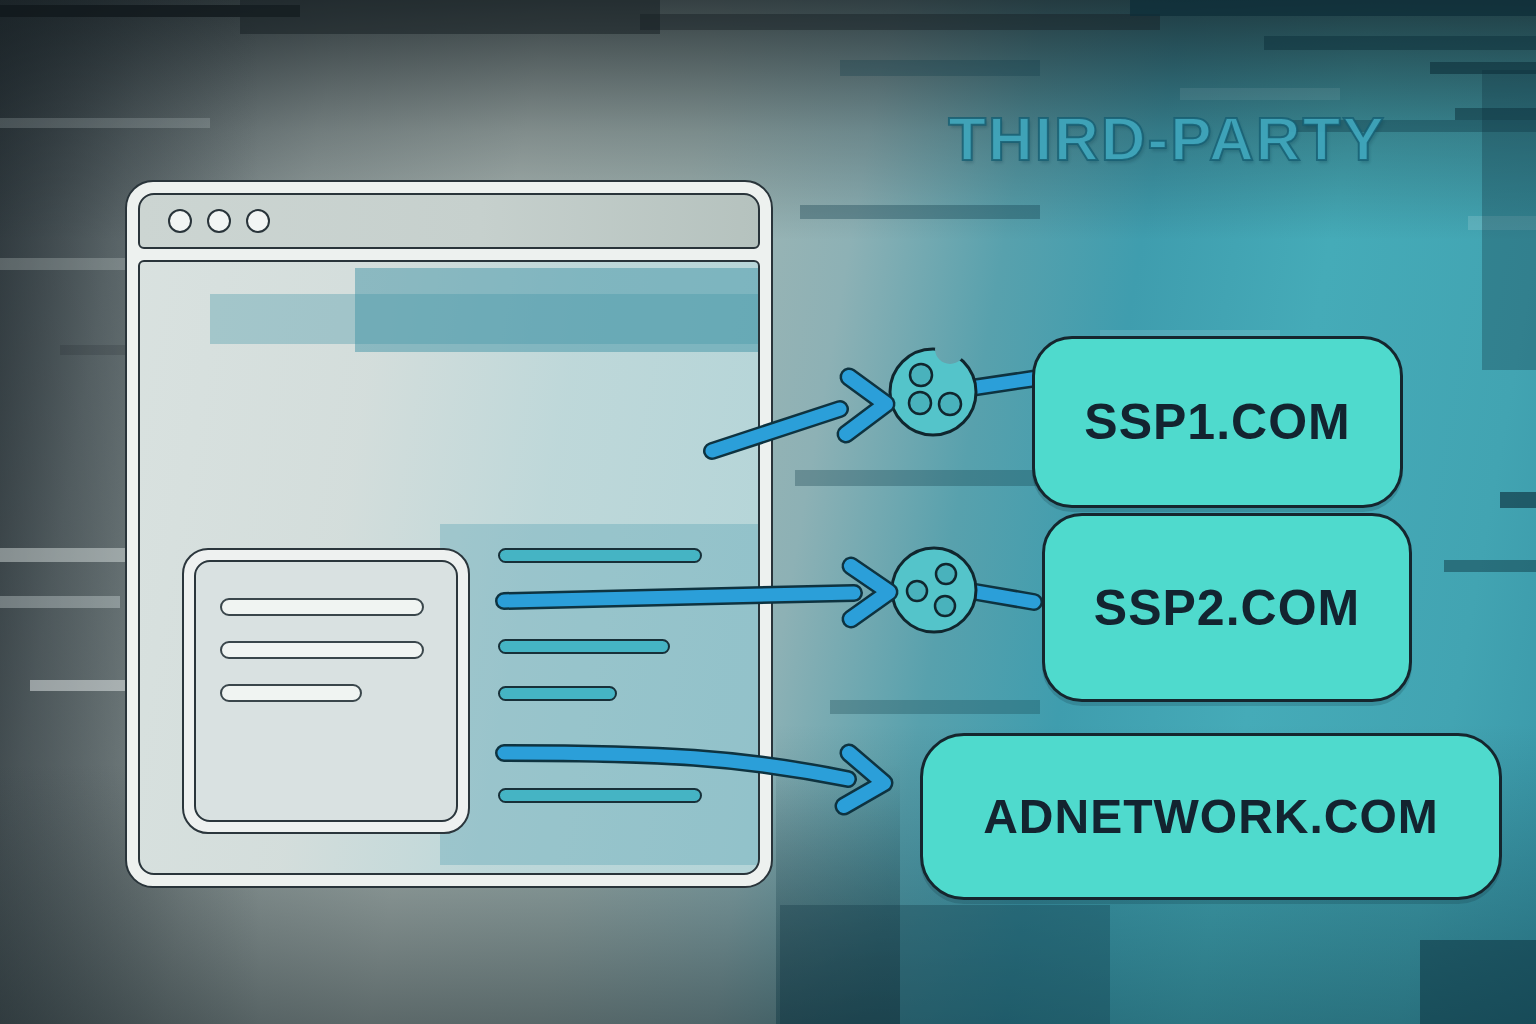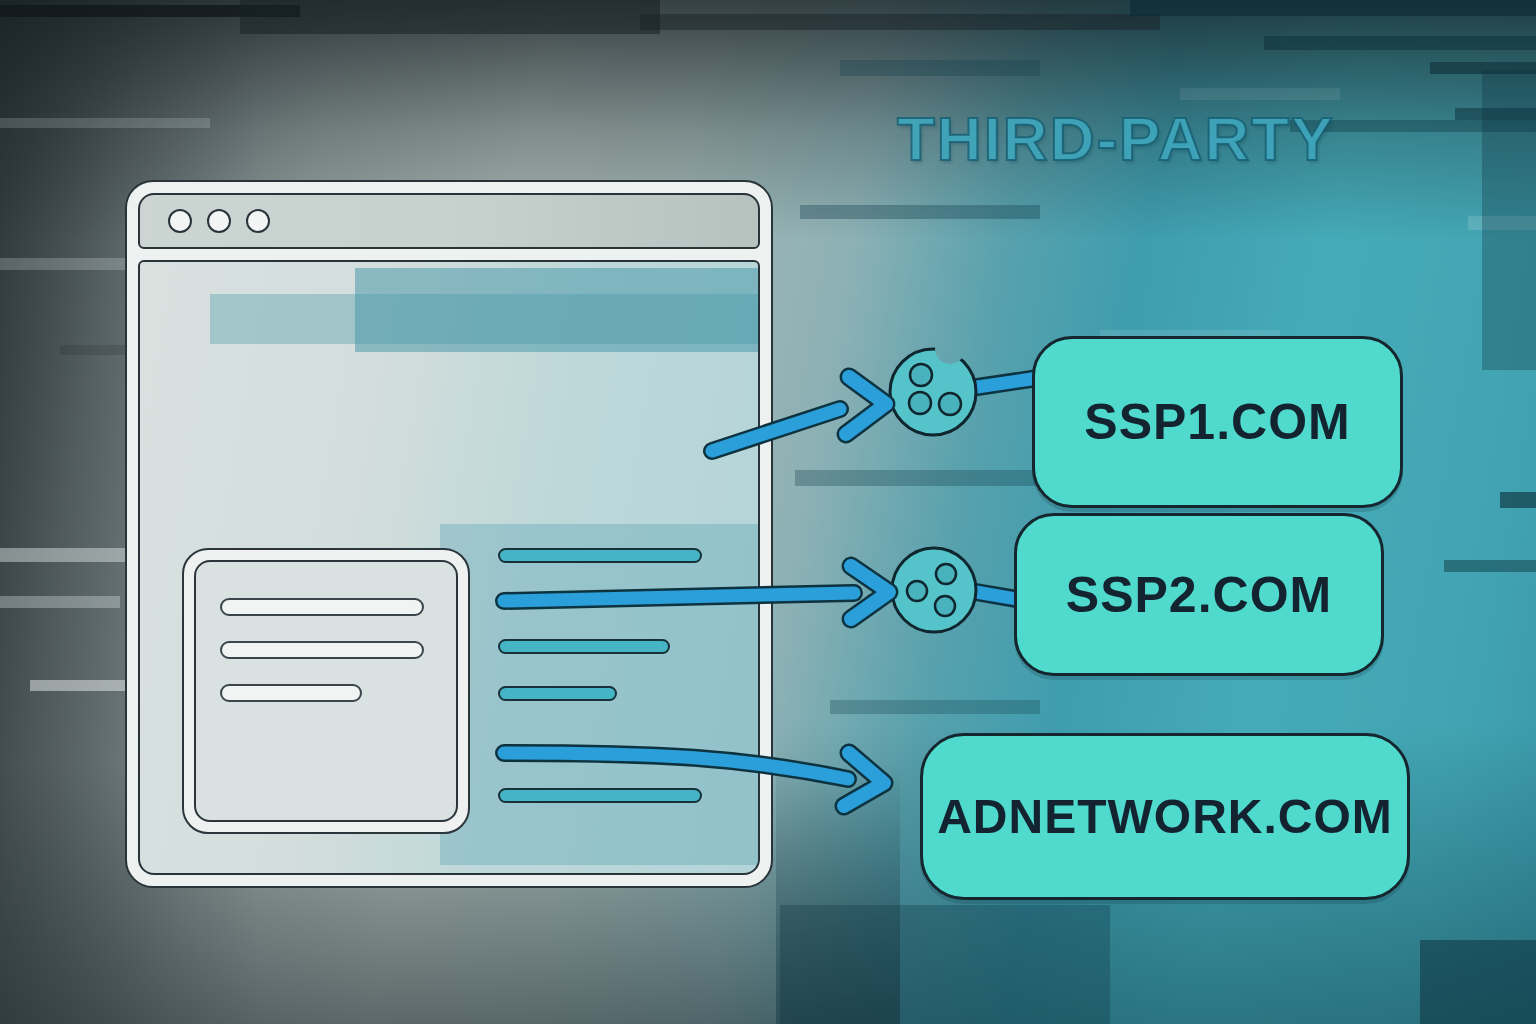--- a/index.html
+++ b/index.html
@@ -16,21 +16,21 @@
     background:linear-gradient(180deg,rgba(22,31,35,.78),rgba(22,31,35,.28) 55%,rgba(22,31,35,0) 100%);}
   #shade-left{position:absolute;left:0;top:0;bottom:0;width:260px;
     background:linear-gradient(90deg,rgba(24,32,36,.45),rgba(24,32,36,0));}
   #shade-bottom{position:absolute;left:0;bottom:0;width:900px;height:260px;
     background:linear-gradient(0deg,rgba(28,40,44,.55),rgba(28,40,44,0));}
   #shade-bottom-right{position:absolute;right:0;bottom:0;width:760px;height:300px;
     background:linear-gradient(0deg,rgba(12,52,64,.45),rgba(12,52,64,0));}
   .bar{position:absolute;}
   
   #title{
-    position:absolute;left:897px;top:104px;width:540px;text-align:left;
+    position:absolute;left:897px;top:104px;width:540px;text-align:center;
     font-size:62px;font-weight:bold;letter-spacing:2px;line-height:70px;
     color:var(--title-teal,#3fa6bc);
     -webkit-text-stroke:2px rgba(21,93,113,.85);
     text-shadow:2px 3px 3px rgba(10,55,70,.25);
     opacity:.92;
   }
   
   #browser{
     position:absolute;left:125px;top:180px;width:648px;height:708px;
     box-sizing:border-box;background:#edf1ef;border:2px solid #29343a;
@@ -88,22 +88,22 @@
   .chip{fill:#49b2bc;stroke:#10262e;stroke-width:2.5;}
   
   .dest{
     position:absolute;box-sizing:border-box;background:var(--box-fill,#4fdacd);
     border:3px solid var(--box-border,#15262e);border-radius:40px;
     display:flex;align-items:center;justify-content:center;
     font-weight:bold;color:var(--dark-text,#132430);letter-spacing:1px;
     box-shadow:0 4px 0 rgba(10,40,52,.18);
   }
   #dest-ssp1{left:1032px;top:292px;width:371px;height:172px;font-size:50px;margin-top:44px;}
-  #dest-ssp2{left:1014px;top:513px;width:370px;height:163px;font-size:50px;}
-  #dest-adnetwork{left:920px;top:733px;width:490px;height:167px;font-size:48px;border-radius:44px;}
+  #dest-ssp2{left:1042px;top:513px;width:370px;height:189px;font-size:50px;}
+  #dest-adnetwork{left:920px;top:733px;width:582px;height:167px;font-size:48px;border-radius:44px;}
 </style>
 </head>
 <body>
 
 <div id="stage">
 
   <div id="shade-top"></div>
   <div id="shade-left"></div>
   <div id="shade-bottom"></div>
   <div id="shade-bottom-right"></div>

